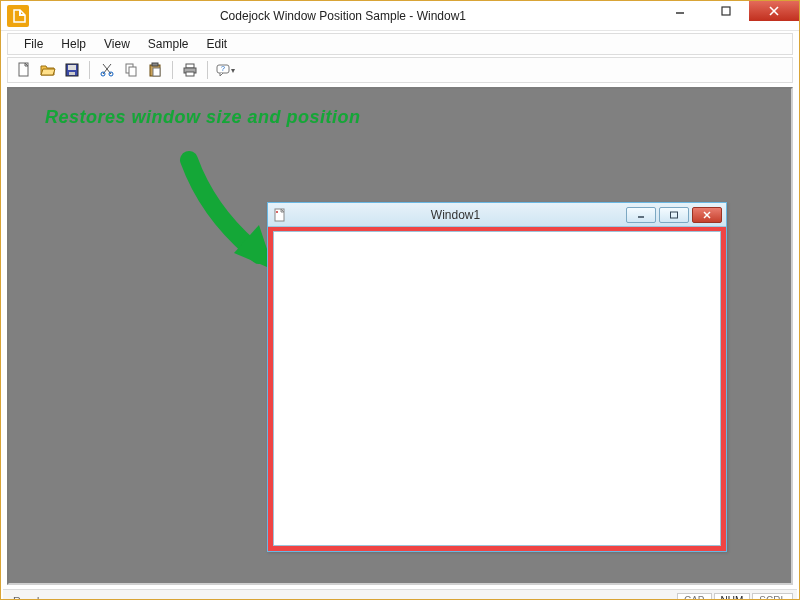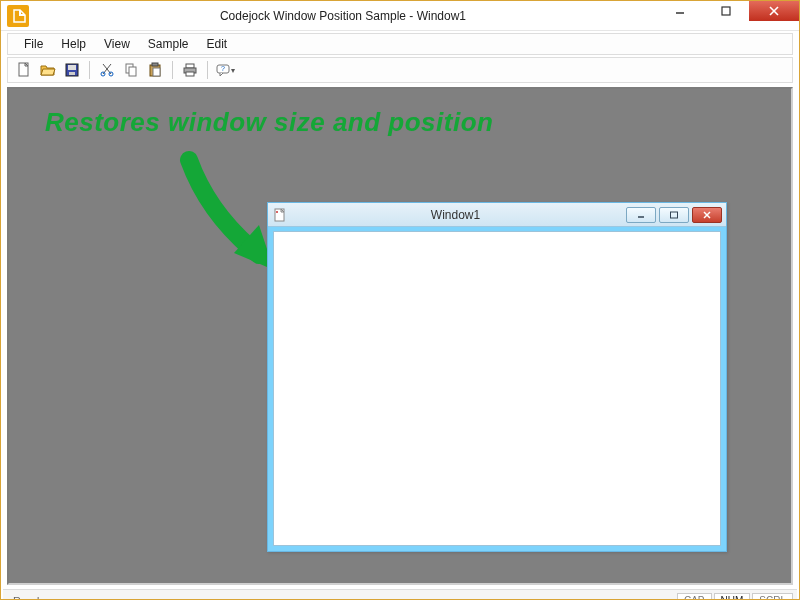--- a/index.html
+++ b/index.html
@@ -91,39 +91,39 @@
     position: relative;
     margin: 4px 6px 0 6px;
     border: 2px inset #d0d0d0;
     background: #808080;
     height: 498px;
   }
   .callout {
     position: absolute;
     left: 36px; top: 18px;
     color: #14a737;
-    font-size: 26px;
+    font-size: 18px;
     font-weight: 600;
     font-style: italic;
     letter-spacing: 0.5px;
     text-shadow: 0 0 1px rgba(0,0,0,0.05);
   }
   .arrow {
     position: absolute;
     left: 170px; top: 56px;
     width: 110px; height: 130px;
   }
 
   
   .mdi {
     position: absolute;
     left: 258px; top: 113px;
     width: 460px; height: 350px;
     border: 1px solid #69b7e3;
-    background: #7dd3fc;
+    background: #ef4444;
     box-shadow: 1px 1px 3px rgba(0,0,0,0.15);
   }
   .mdi-titlebar {
     height: 24px;
     background: linear-gradient(#e7f2f9,#cfe5f3);
     border-bottom: 1px solid #9bc8e2;
     display: flex; align-items: center;
     padding: 0 4px;
   }
   .mdi-titlebar .doc-icon {

